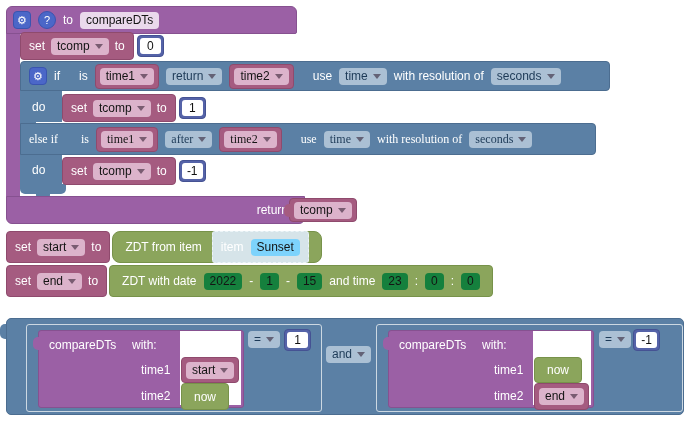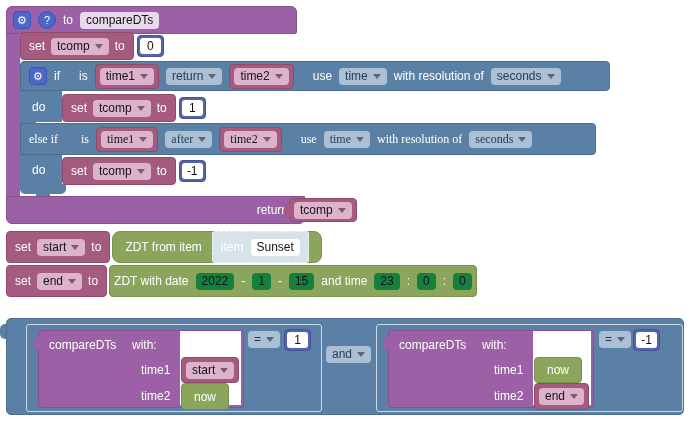--- a/index.html
+++ b/index.html
@@ -17,21 +17,21 @@
   .green{background:#8ba55c;border:1px solid #77924a;}
   .pale{background:#d6e4e9;border:1px dashed #edf5f8;}
 
   .lbl{color:#fff;font-size:12px;white-space:nowrap;}
 
   .field{border-radius:4px;padding:1px 6px;font-size:12px;color:#141414;white-space:nowrap;display:inline-flex;align-items:center;gap:5px;line-height:15px;}
   .f-pink{background:#dcb3cb;}
   .f-steel{background:#abc0d4;color:#1d3activation information;color:#1d3a57;}
   .f-lav{background:#ead9ec;}
   .f-grn{background:#15803d;}
-  .f-gray{background:#ffffff;}
+  .f-gray{background:#7dd3fc;}
 
   .arrow{width:0;height:0;border-left:4px solid transparent;border-right:4px solid transparent;border-top:5px solid rgba(40,20,40,.55);}
 
   .icon-badge{width:16px;height:16px;border-radius:4px;background:#4b67c8;border:1px solid #3a54b0;color:#fff;display:inline-flex;align-items:center;justify-content:center;font-size:11px;flex:0 0 auto;}
   .round{border-radius:50%;}
 
   .num{border-radius:4px;padding:2px 2px;display:inline-flex;align-items:center;}
   .num-f{background:#fff;border-radius:3px;min-width:15px;text-align:center;font-size:12px;padding:1px 3px;color:#111;}
 
   .vblock{border-radius:4px;display:flex;align-items:center;padding:0 4px;height:24px;}
@@ -206,21 +206,21 @@
 
   <div class="abs flexrow" style="left:6px;top:266px;height:30px;">
     <div class="mauve flexrow" style="height:30px;border-radius:4px;gap:6px;padding:0 8px;">
       <span class="lbl">set</span>
       <span class="field f-pink">
           <span>end</span>
           <span class="arrow"></span>
         </span>
       <span class="lbl">to</span>
     </div>
-    <div class="green flexrow" style="height:30px;border-radius:4px;gap:7px;padding:0 4px;margin-left:2px;">
+    <div class="green flexrow" style="height:30px;border-radius:4px;gap:7px;padding:0 12px;margin-left:2px;">
       <span class="lbl">ZDT with date</span>
       <span class="field f-grn">
           <span>2022</span>
         </span>
       <span class="lbl">-</span>
       <span class="field f-grn">
           <span>1</span>
         </span>
       <span class="lbl">-</span>
       <span class="field f-grn">

